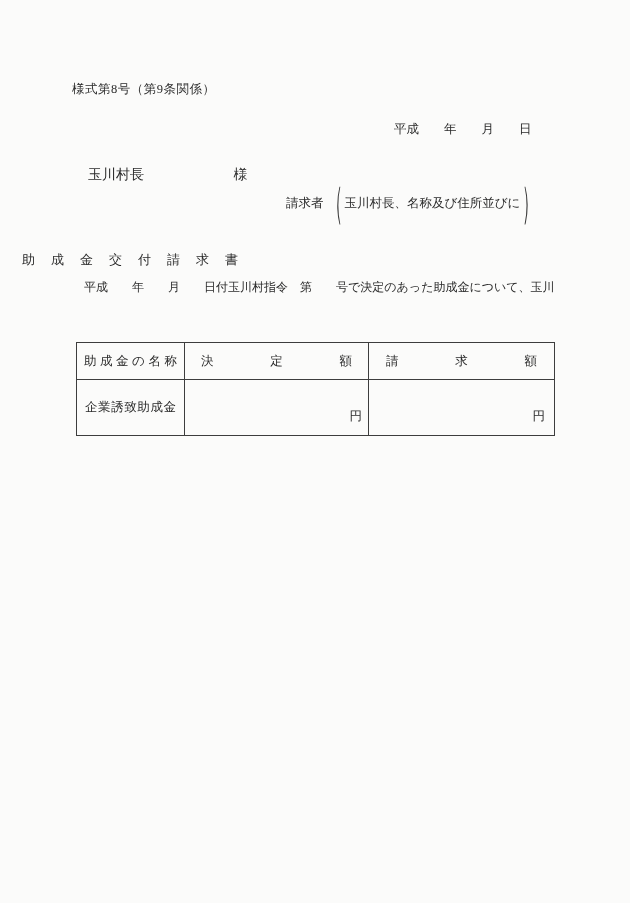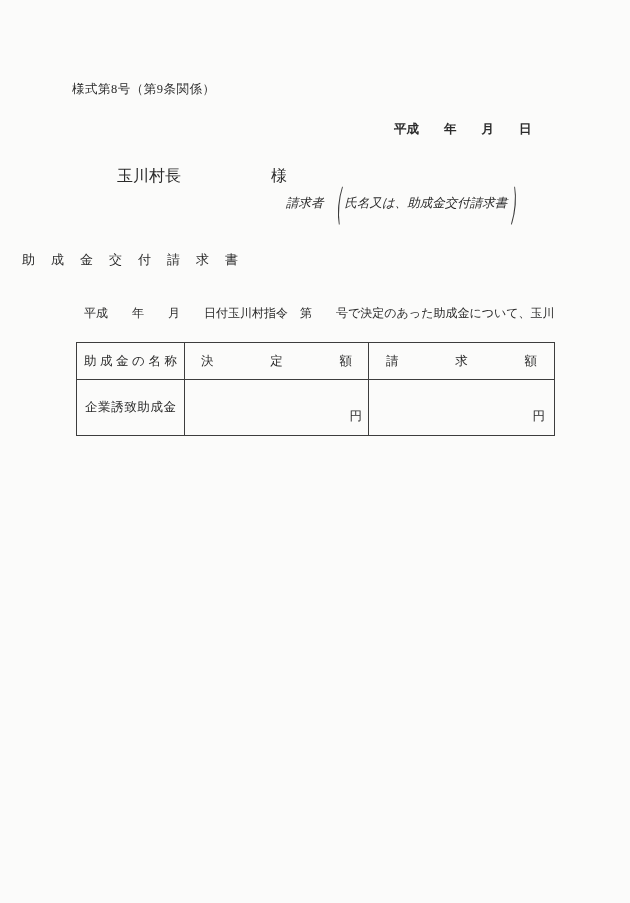--- a/index.html
+++ b/index.html
@@ -23,40 +23,37 @@
     left: 72px;
     top: 81px;
     font-size: 12.5px;
     letter-spacing: 0.5px;
   }
 
   .date-line {
     left: 394px;
     top: 121px;
     font-size: 12.5px;
-    font-weight: bold;
   }
 
   .addressee {
     left: 88px;
     top: 166px;
-    font-size: 16px;
-    margin-left: 29px;
+    font-size: 14px;
   }
   .addressee .honorific {
     margin-left: 86px;
   }
 
   .requester {
     left: 286px;
     top: 195px;
     display: flex;
     align-items: center;
     font-size: 12.5px;
-    font-style: italic;
   }
   .requester-label {
     margin-right: 4px;
   }
   .bracket {
     display: inline-block;
     font-size: 14px;
     transform: scaleY(3.15) scaleX(1.1);
     transform-origin: center;
     color: #3a3a3a;
@@ -75,21 +72,21 @@
     top: 251px;
     text-align: left;
     font-size: 13px;
     letter-spacing: 16px;
     text-indent: 22px;
     white-space: nowrap;
   }
 
   .body-text {
     left: 72px;
-    top: 304px;
+    top: 278px;
     width: 492px;
     font-size: 12px;
     line-height: 19.5px;
   }
   .body-line { white-space: nowrap; }
 
   .grant-table {
     left: 76px;
     top: 342px;
     width: 477px;
@@ -133,21 +130,21 @@
 
   <div class="abs addressee">
     <span>玉川村長</span>
     <span class="honorific">様</span>
   </div>
 
   <div class="abs requester">
     <span class="requester-label">請求者</span>
     <span class="bracket bracket-open">（</span>
     <span class="requester-note">
-      <span style="display:block">氏名又は、助成金交付請求書</span>
+      <span style="display:block">玉川村長、名称及び住所並びに</span>
     </span>
     <span class="bracket bracket-close">）</span>
   </div>
 
   <div class="abs doc-title">助成金交付請求書</div>
 
   <div class="abs body-text">
     <div class="body-line">　平成　　年　　月　　日付玉川村指令　第　　号で決定のあった助成金について、玉川</div>
   </div>
 

